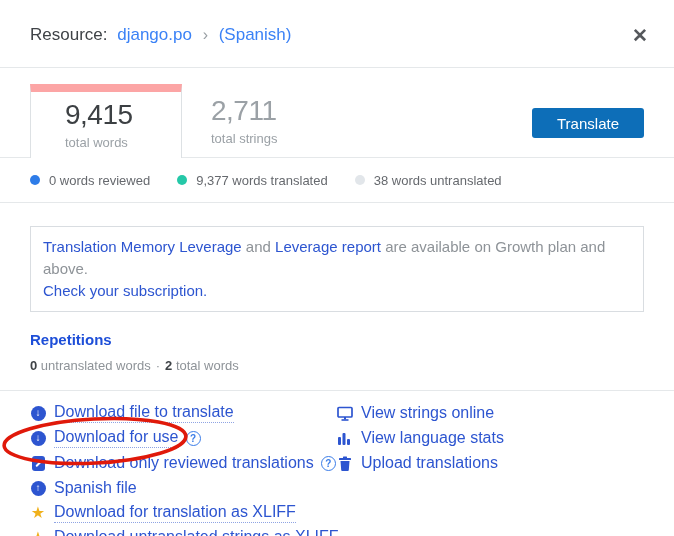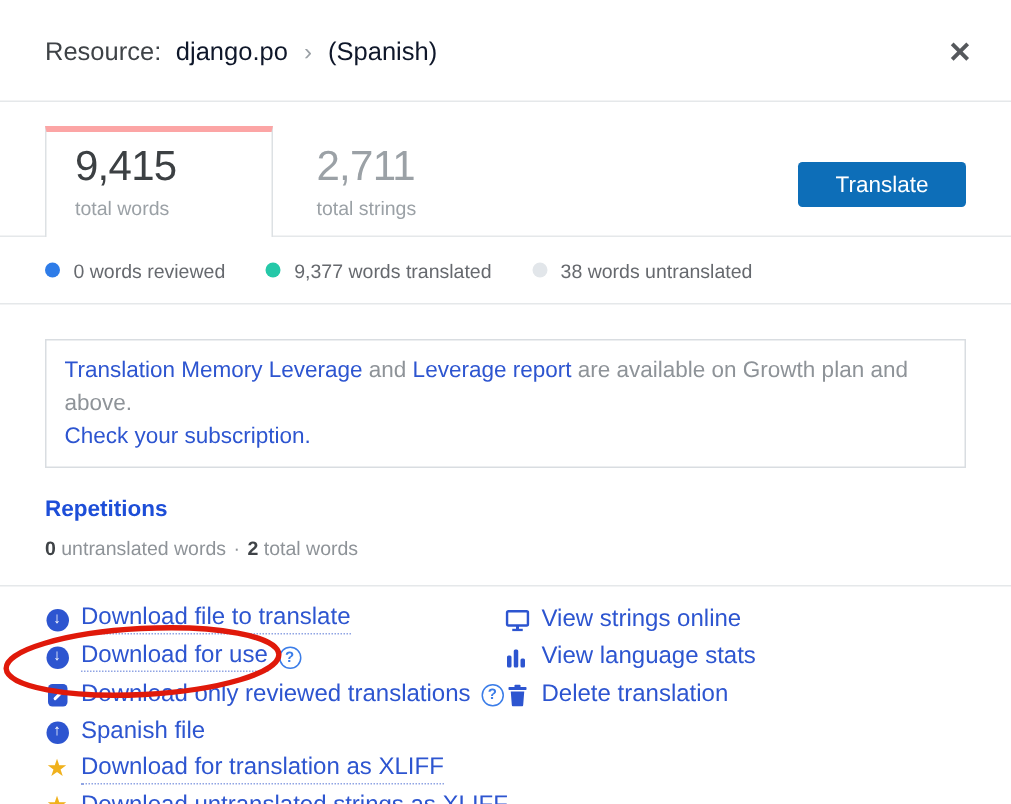--- a/index.html
+++ b/index.html
@@ -3,32 +3,32 @@
 <meta charset="utf-8">
 <style>
   * { margin:0; padding:0; box-sizing:border-box; }
   html,body { width:674px; height:536px; background:#ffffff; overflow:hidden;
     font-family:"Liberation Sans", sans-serif; color:#3f4347; }
 
   
   .header { display:flex; justify-content:space-between; align-items:flex-start;
     height:68px; padding:25px 26px 0 30px; border-bottom:1px solid #e5e8ea; }
   .title { font-size:17px; color:#3f4347; white-space:nowrap; }
-  .title .lnk { color:#0f172a; }
+  .title .lnk { color:#3b82f6; }
   .title .chev { color:#9aa0a5; margin:0 6px; font-size:16px; }
   .close-btn { background:none; border:none; cursor:pointer; padding:0; line-height:1;
     font-size:19px; font-weight:bold; color:#55585c; margin-top:1px; }
 
   
   .tabs-row { display:flex; align-items:flex-start; padding:16px 30px 0 30px;
     border-bottom:1px solid #e5e8ea; }
   .tab { cursor:pointer; }
   .tab.active { width:152px; height:74px; background:#fff; margin-bottom:-1px;
-    border:1px solid #dde1e4; border-bottom:none; border-top:4px solid #fca5a5;
-    padding:8px 0 0 19px; position:relative; z-index:1; }
+    border:1px solid #dde1e4; border-bottom:none; border-top:8px solid #fca5a5;
+    padding:8px 0 0 34px; position:relative; z-index:1; }
   .tab.inactive { padding:12px 0 0 19px; margin-left:10px; width:160px; }
   .tab-value { font-size:28px; letter-spacing:-0.5px; color:#3c4043; line-height:1.1; }
   .tab.inactive .tab-value { color:#9ba1a6; }
   .tab-label { font-size:13px; color:#9ba1a6; margin-top:4px; }
   .translate-btn { margin-left:auto; margin-top:24px; height:30px; padding:0 25px;
     background:#0d6eb8; color:#fff; font-size:15px; border:none; border-radius:3px;
     cursor:pointer; font-family:"Liberation Sans", sans-serif;text-align:right; }
 
   
   .legend { display:flex; align-items:center; gap:27px; padding:0 30px;
@@ -214,17 +214,17 @@
     </div>
 
     <div class="row">
       <span class="icon-box">
         <svg class="svg-ic" width="14" height="15" viewBox="0 0 14 15">
           <rect x="5" y="0.5" width="4" height="2" rx="0.5" fill="#2d55d0"></rect>
           <rect x="1" y="2" width="12" height="2" rx="0.5" fill="#2d55d0"></rect>
           <path d="M2.5 5 h9 l-0.7 9 a1 1 0 0 1 -1 1 h-5.6 a1 1 0 0 1 -1 -1 z" fill="#2d55d0"></path>
         </svg>
       </span>
-      <a class="lnk-a">Delete translation</a>
+      <a class="lnk-a">Upload translations</a>
     </div>
 
   </div>
 </div>
 
 </body></html>

